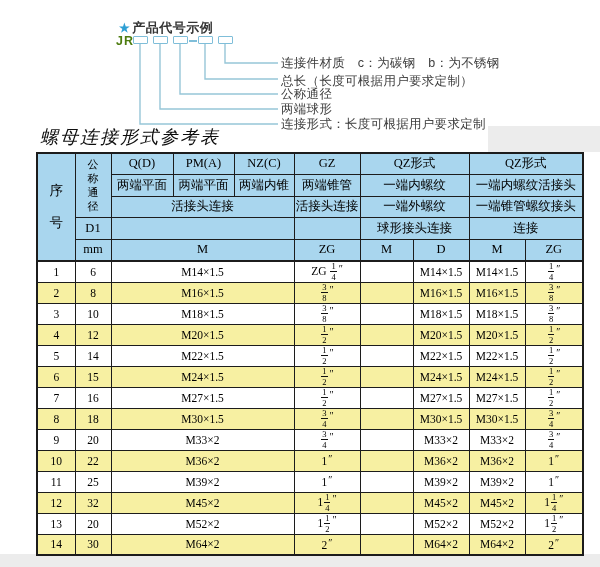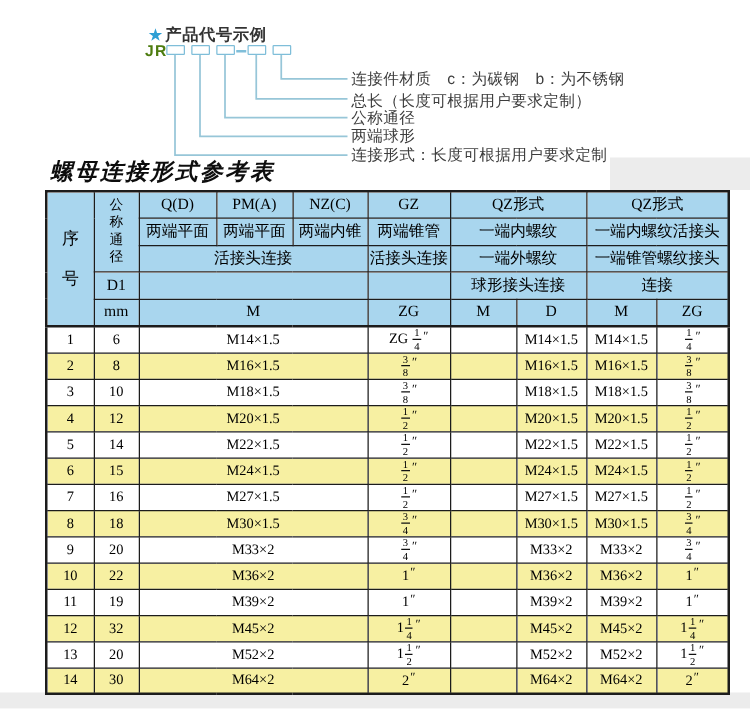--- a/index.html
+++ b/index.html
@@ -39,21 +39,21 @@
     border:1.5px solid var(--box-border);border-radius:1px;
   }
   .code-dash{position:absolute;width:8px;height:2px;background:var(--box-border);}
   .diag-label{
     position:absolute;left:281px;font-size:12.5px;font-weight:400;color:#3d3d3d;
     line-height:14px;white-space:nowrap;letter-spacing:.3px;
   }
 
   
   .table-title{
-    position:absolute;left:40px;top:125px;font-size:18px;font-weight:bold;font-style:italic;
+    position:absolute;left:40px;top:125px;font-size:18px;font-weight:normal;font-style:italic;
     color:#0d0d0d;font-family:"Liberation Serif",serif;letter-spacing:2px;white-space:nowrap;
   }
 
   
   .ref-table{
     position:absolute;left:36px;top:152px;width:546px;
     border-collapse:collapse;table-layout:fixed;
     font-family:"Liberation Serif",serif;color:#000;
     border:2px solid var(--border);
   }
@@ -276,21 +276,21 @@
           <td>22</td>
           <td colspan="3">M36×2</td>
           <td>1<span class="inch">″</span></td>
           <td></td>
           <td>M36×2</td>
           <td>M36×2</td>
           <td>1<span class="inch">″</span></td>
         </tr>
         <tr>
           <td>11</td>
-          <td>19</td>
+          <td>25</td>
           <td colspan="3">M39×2</td>
           <td>1<span class="inch">″</span></td>
           <td></td>
           <td>M39×2</td>
           <td>M39×2</td>
           <td>1<span class="inch">″</span></td>
         </tr>
         <tr class="alt">
           <td>12</td>
           <td>32</td>

